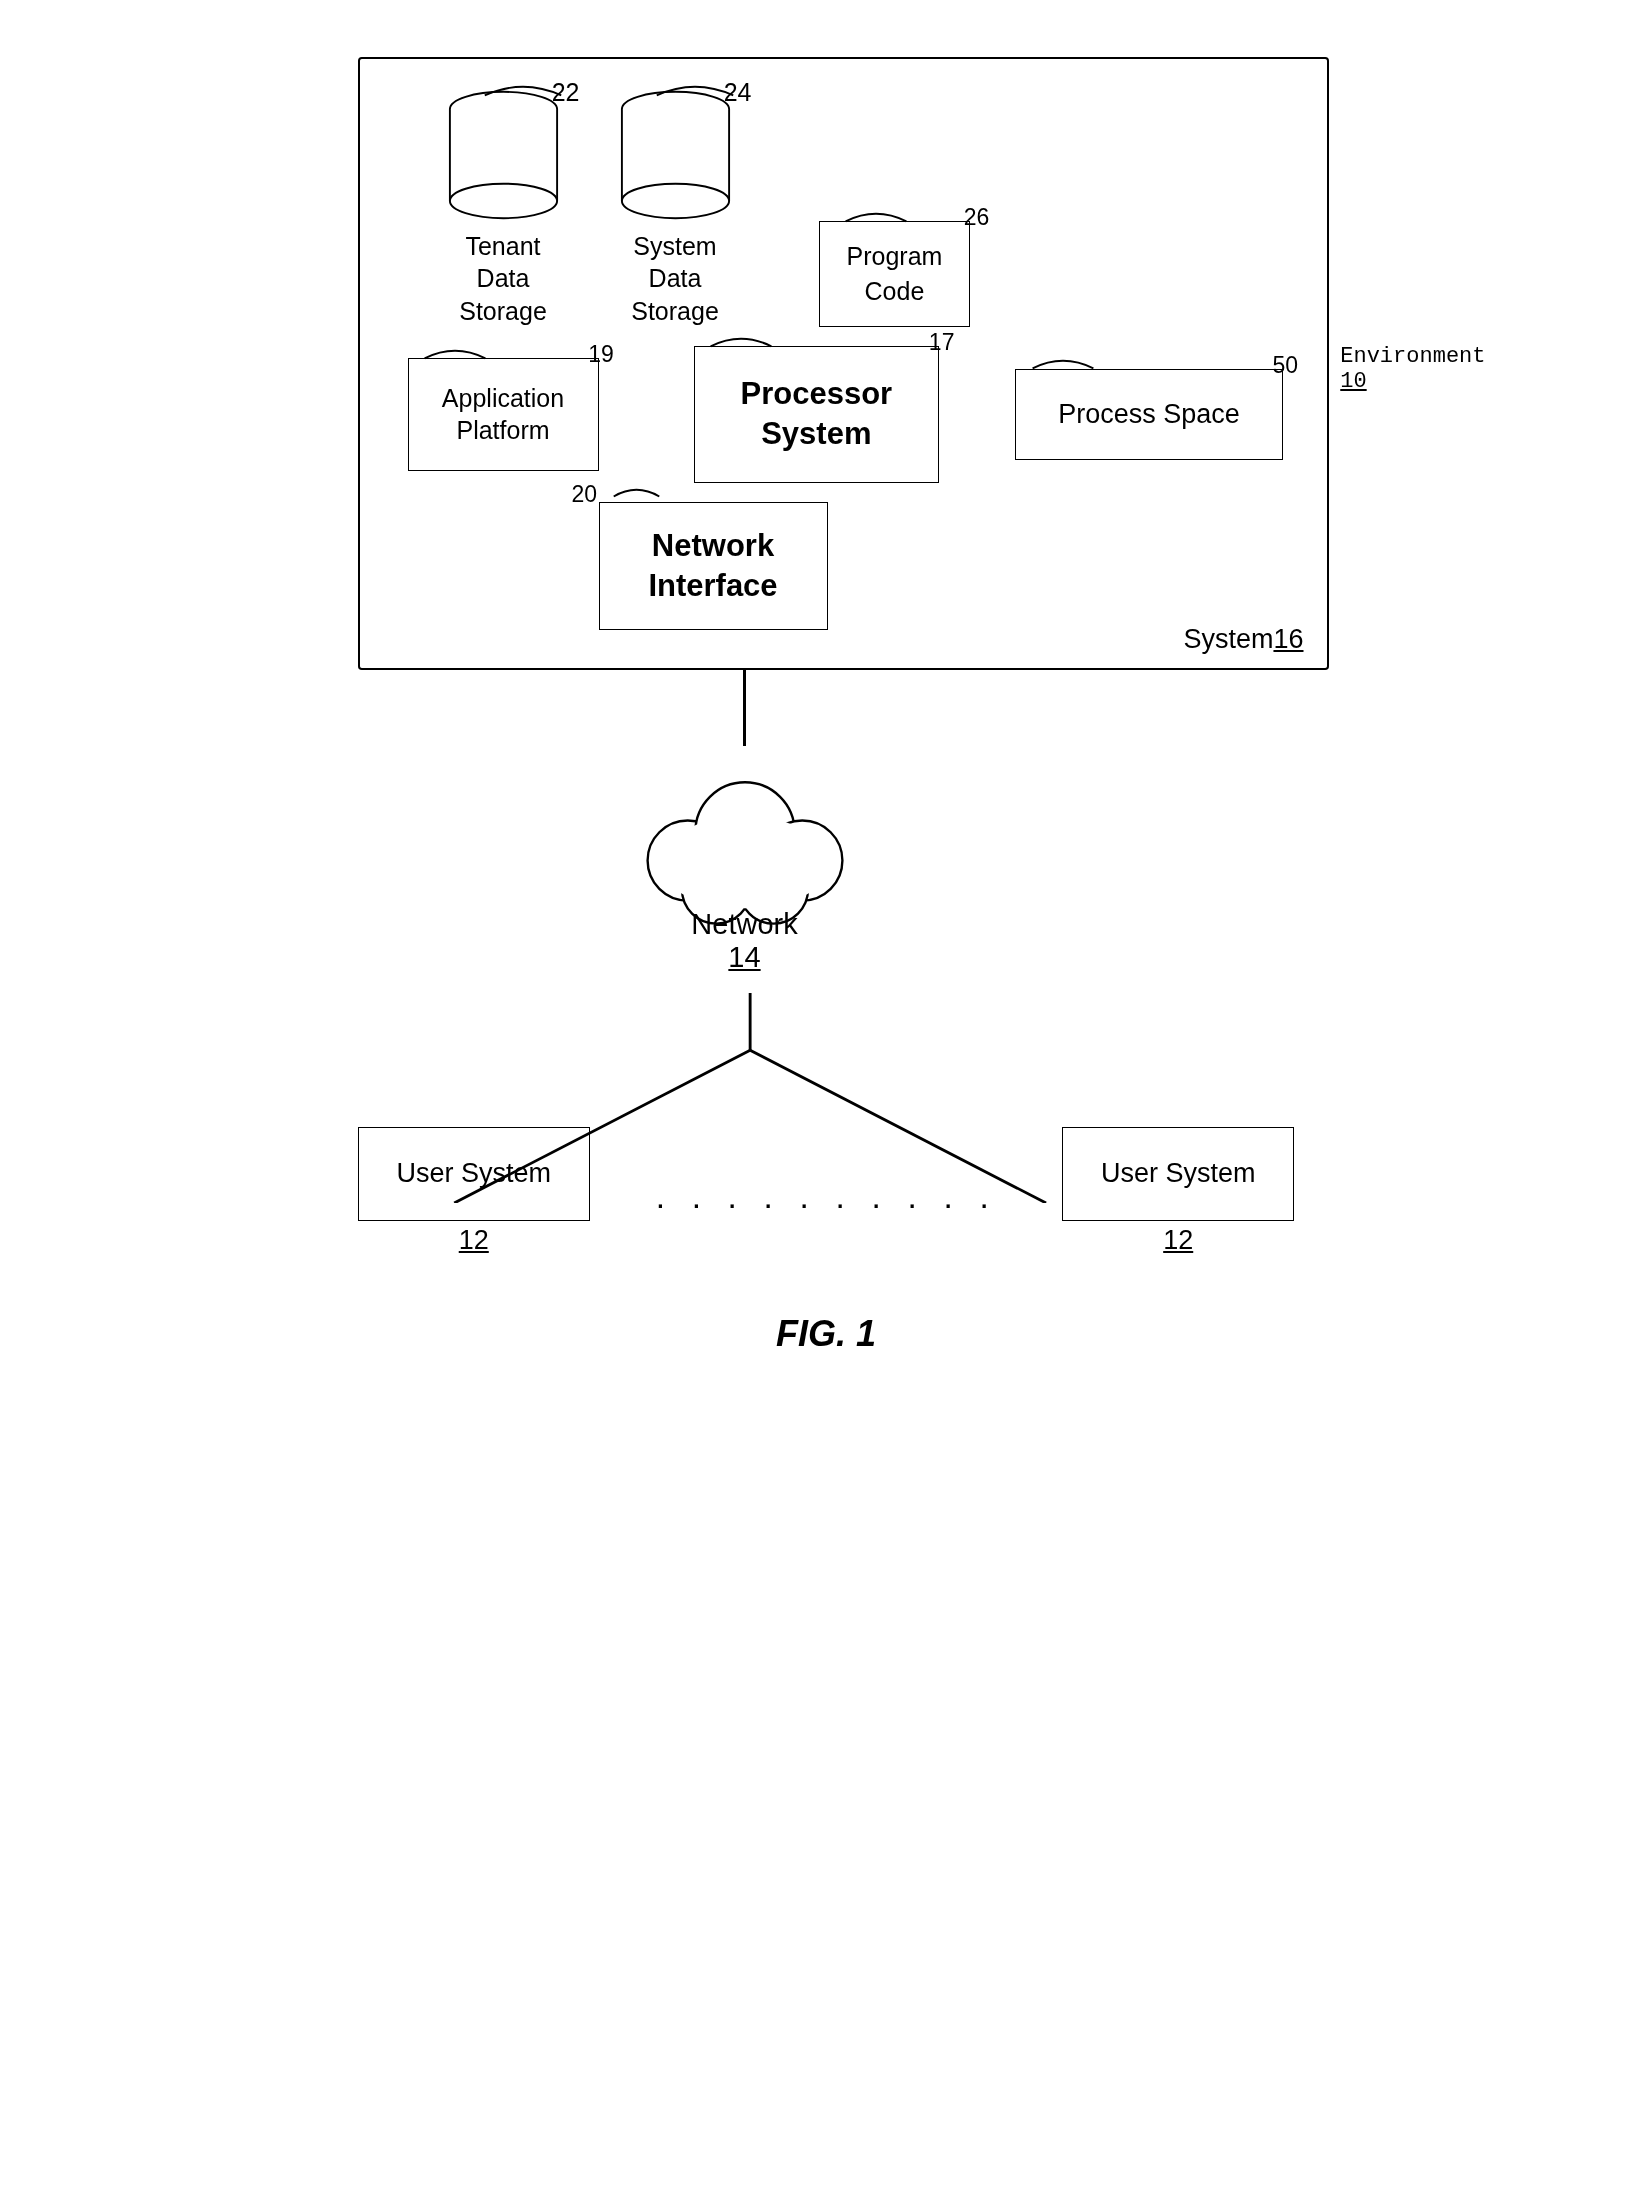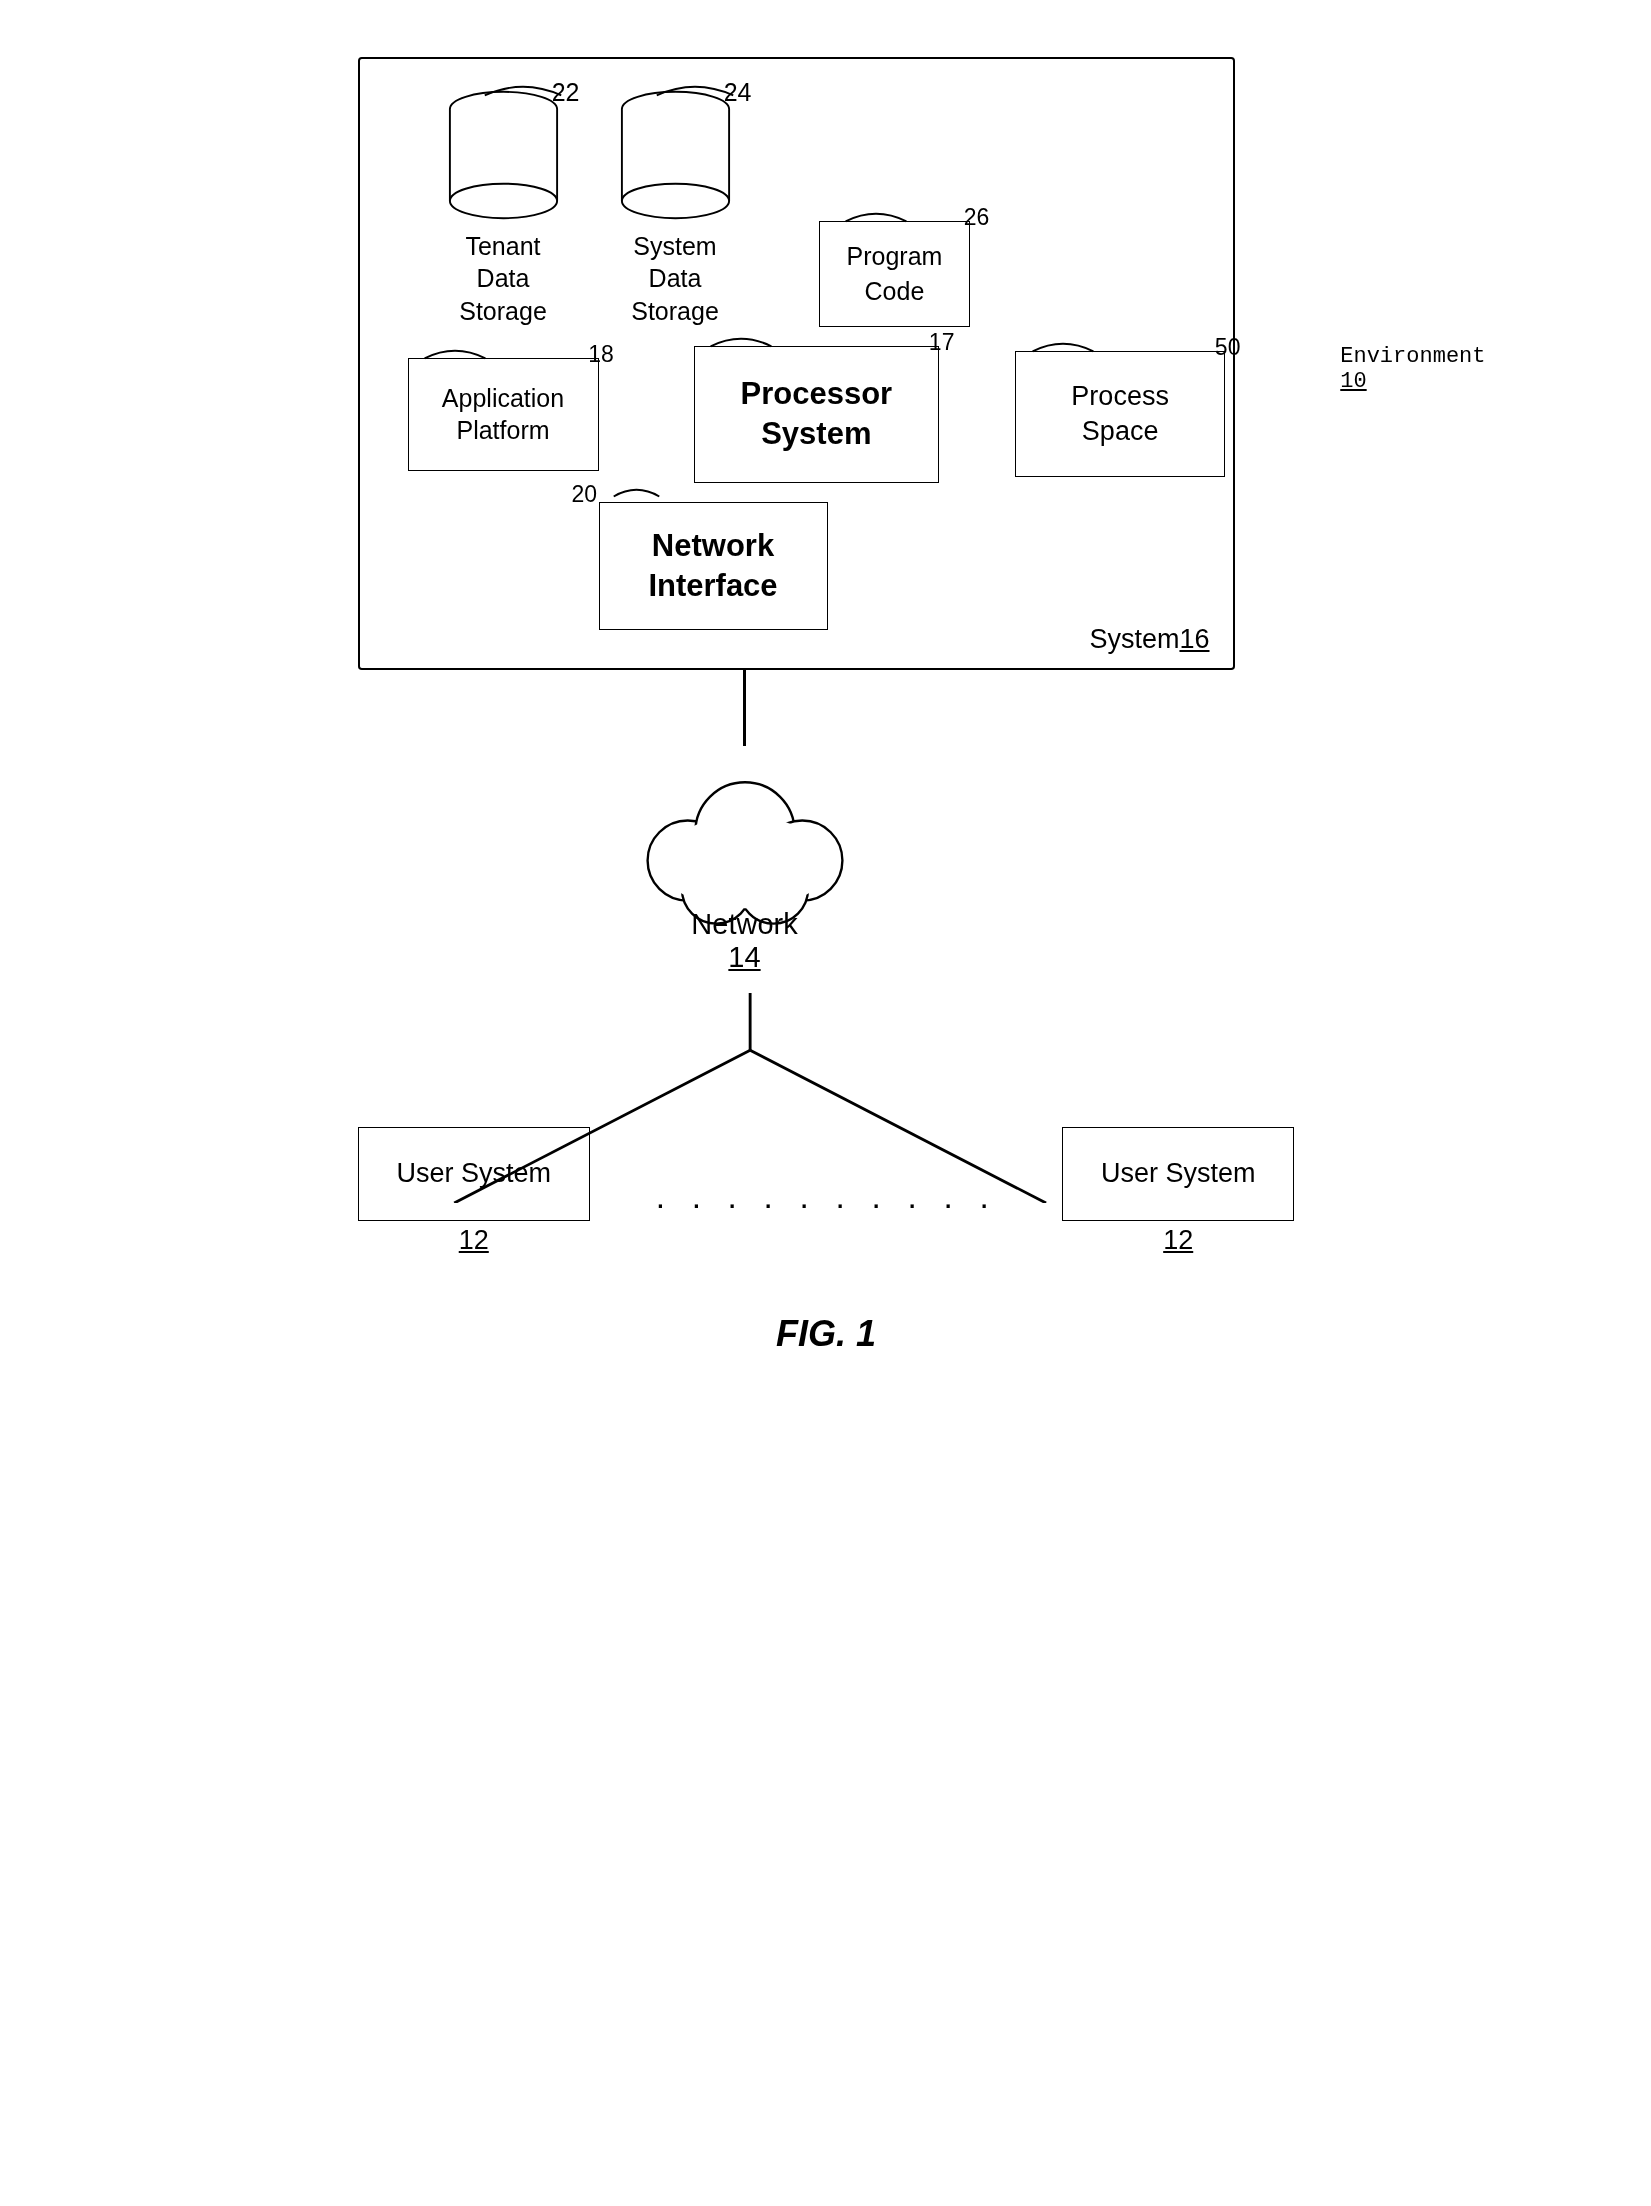--- a/index.html
+++ b/index.html
@@ -19,21 +19,21 @@
       margin: 57px auto 0;
       display: flex;
       flex-direction: column;
       align-items: center;
     }
 
     
     .system-box {
       border: 2.9px solid #000;
       border-radius: 3.8px;
-      width: 877px;
+      width: 971px;
       padding: 29px 29px 38px 29px;
       position: relative;
       background: #fff;
     }
 
     .system-label {
       position: absolute;
       bottom: 13.4px;
       right: 23px;
       font-size: 27px;
@@ -259,21 +259,21 @@
             <path d="M 8 14 Q 40 -2 72 14" fill="none" stroke="#000" stroke-width="2"></path>
           </svg>
           <div class="simple-box">Program<br>Code</div>
         </div>
 
       </div>
 
       <div class="middle-row" style="margin-top:19px;">
 
         <div class="app-platform-group">
-          <span style="font-size:23px;position:absolute;top:-17px;right:-15.3px;">18</span>
+          <span style="font-size:23px;position:absolute;top:-17px;right:-15.3px;">19</span>
           <svg width="76" height="15.3" style="position:absolute;top:-13.4px;left:9.6px;" viewBox="0 0 80 16">
             <path d="M 8 14 Q 40 -2 72 14" fill="none" stroke="#000" stroke-width="2"></path>
           </svg>
           <div class="medium-box" style="font-size:25px;padding:23px 29px;min-width:191px;">Application<br>Platform</div>
         </div>
 
         <div class="processor-system-group" style="margin-left:57px;">
           <span style="font-size:23px;position:absolute;top:-17px;right:-15.3px;">17</span>
           <svg width="76" height="15.3" style="position:absolute;top:-13.4px;left:9.6px;" viewBox="0 0 80 16">
             <path d="M 8 14 Q 40 -2 72 14" fill="none" stroke="#000" stroke-width="2"></path>

